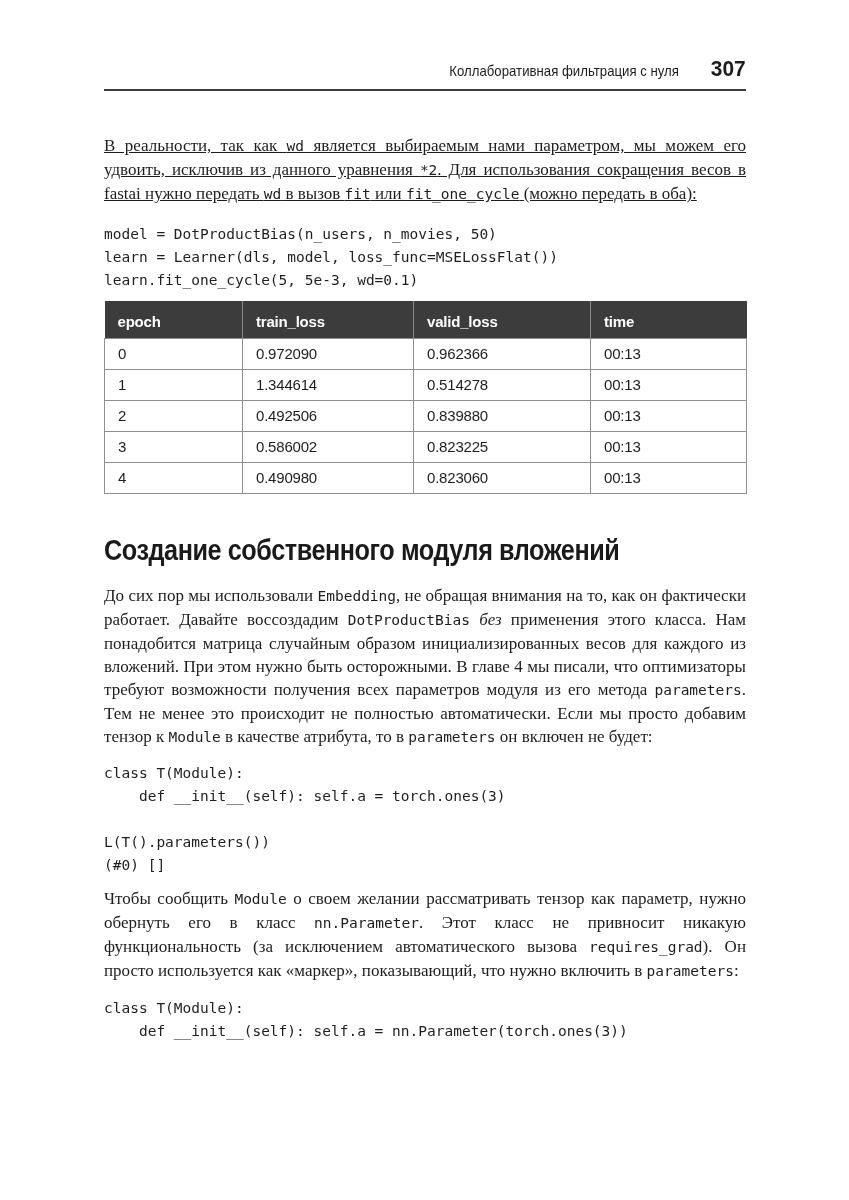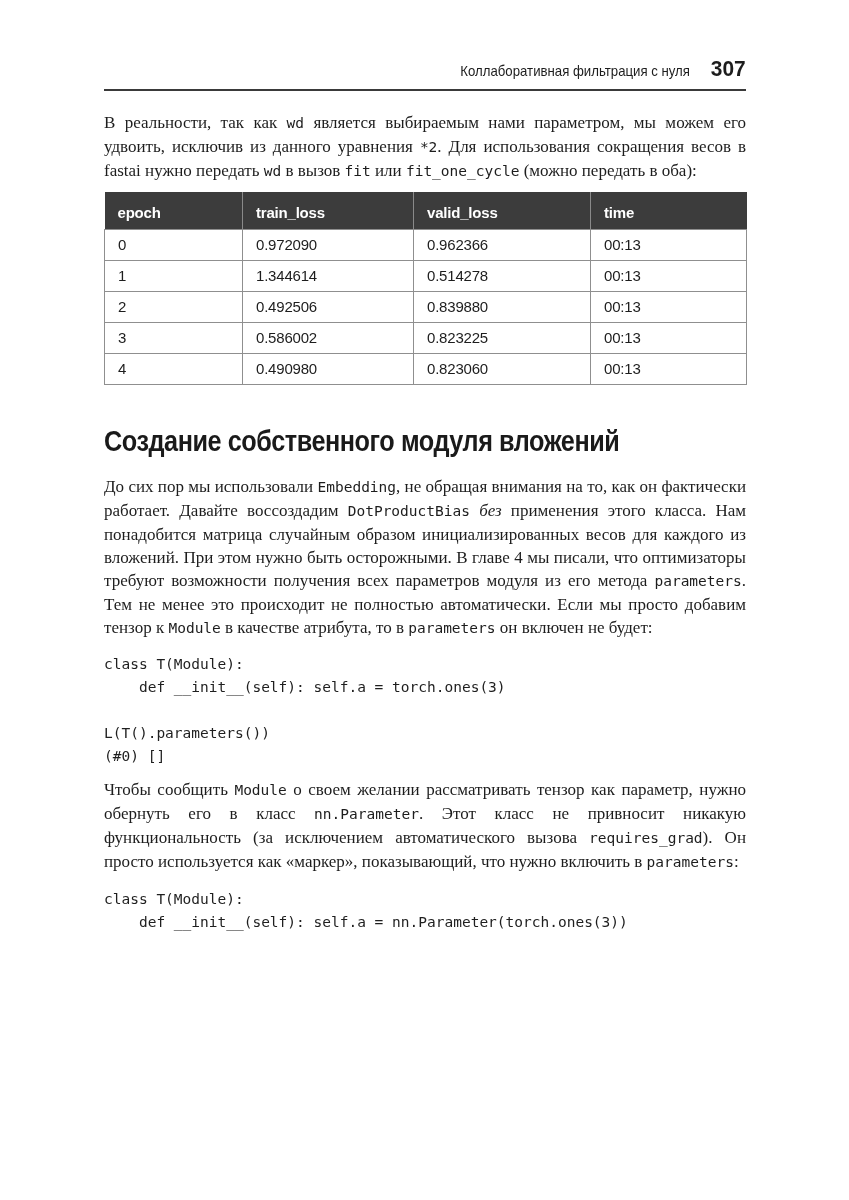--- a/index.html
+++ b/index.html
@@ -18,42 +18,42 @@
     margin:0 auto;
     overflow:hidden;
     font-family:"Liberation Serif",serif;
     color:var(--text);
   }
   .content{margin-left:104px;width:642px;}
 
   
   .running-header{
     margin-top:58px;
-    display:flex;justify-content:flex-end;align-items:flex-end;gap:19px;
+    display:flex;justify-content:flex-end;align-items:flex-end;gap:30px;
     padding-bottom:9px;
     border-bottom:2px solid var(--rule);
   }
   .running-title{
     font-family:"Liberation Sans",sans-serif;
     font-size:15px;line-height:18px;
     transform:scaleX(0.88);transform-origin:right bottom;
     color:#1d1d1d;
   }
   .page-number{
     font-family:"Liberation Sans",sans-serif;
     font-weight:700;font-size:22px;line-height:22px;
     transform:scaleX(0.95);transform-origin:right bottom;
   }
 
   
   .para{
     font-size:17px;line-height:23px;
     text-align:justify;
   }
-  .para-intro{margin-top:20px;}
+  .para-intro{margin-top:43px;text-decoration:underline;}
   .seg-serif{font-family:"Liberation Serif",serif;}
   .seg-italic{font-family:"Liberation Serif",serif;font-style:italic;}
   .seg-mono{
     font-family:"DejaVu Sans Mono","Liberation Mono",monospace;
     font-size:14.5px;
   }
 
   
   pre.code{
     font-family:"DejaVu Sans Mono","Liberation Mono",monospace;
@@ -118,20 +118,23 @@
 <div class="page">
   <div class="content">
 
     <div class="running-header">
       <span class="running-title">Коллаборативная фильтрация с нуля</span>
       <span class="page-number">307</span>
     </div>
 
     <p class="para para-intro"><span class="seg-serif">В реальности, так как </span><span class="seg-mono">wd</span><span class="seg-serif"> является выбираемым нами параметром, мы можем его удвоить, исключив из данного уравнения </span><span class="seg-mono">*2</span><span class="seg-serif">. Для использования сокращения весов в fastai нужно передать </span><span class="seg-mono">wd</span><span class="seg-serif"> в вызов </span><span class="seg-mono">fit</span><span class="seg-serif"> или </span><span class="seg-mono">fit_one_cycle</span><span class="seg-serif"> (можно передать в оба):</span></p>
 
+    <pre class="code code-1">model = DotProductBias(n_users, n_movies, 50)
+learn = Learner(dls, model, loss_func=MSELossFlat())
+learn.fit_one_cycle(5, 5e-3, wd=0.1)</pre>
 
     <table class="results">
       <colgroup>
         <col class="c1">
           <col class="c2">
           <col class="c3">
           <col class="c4">
       </colgroup>
     <thead>
           <tr>

